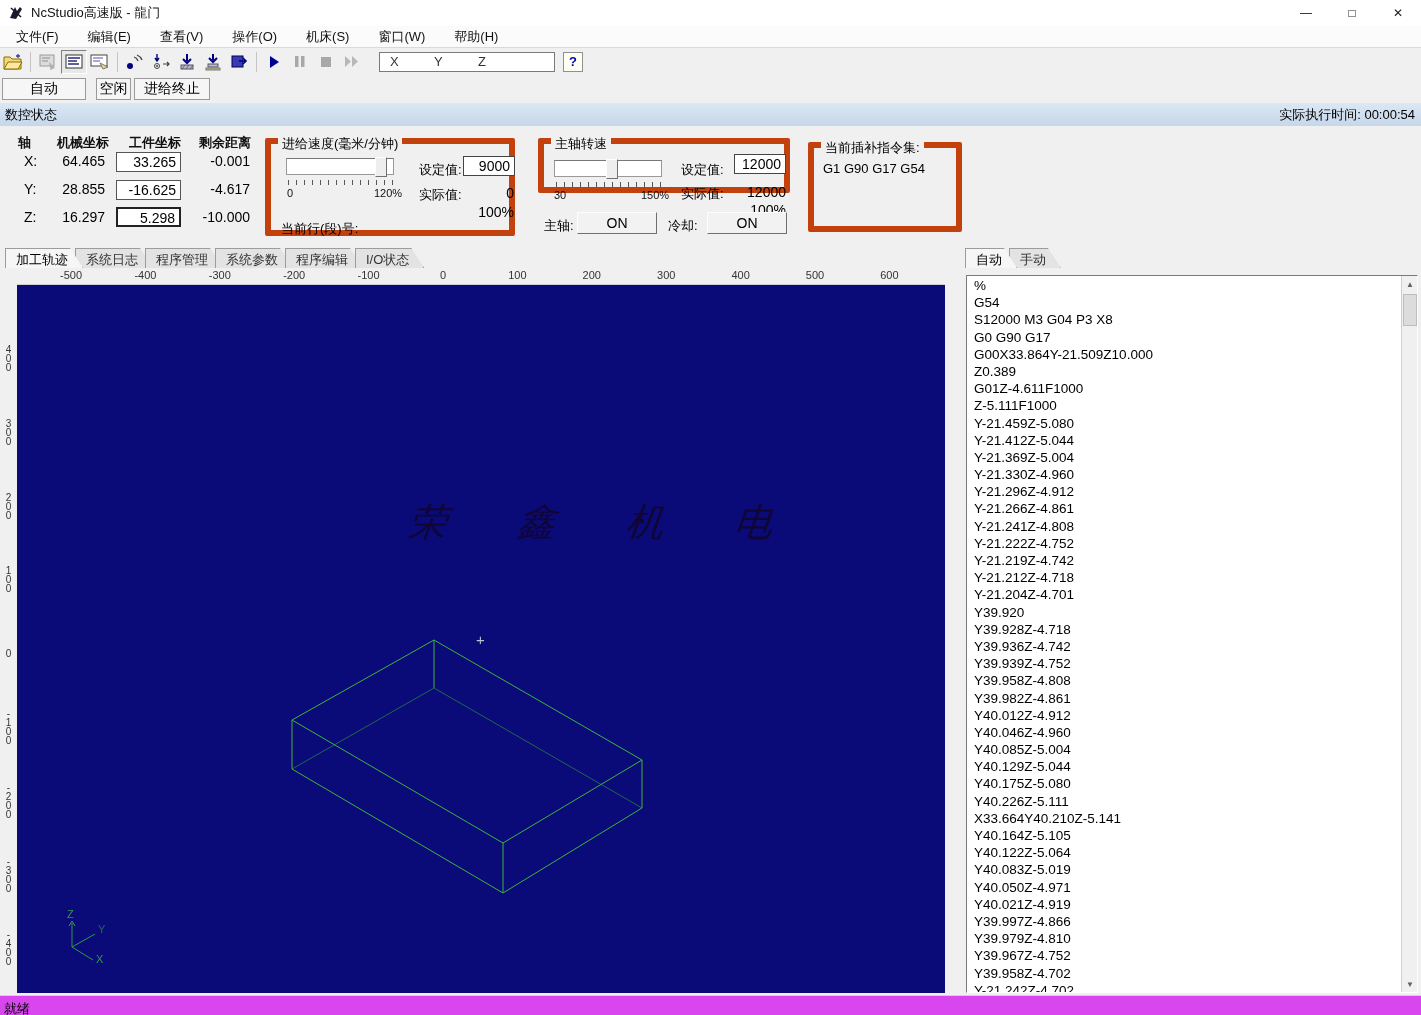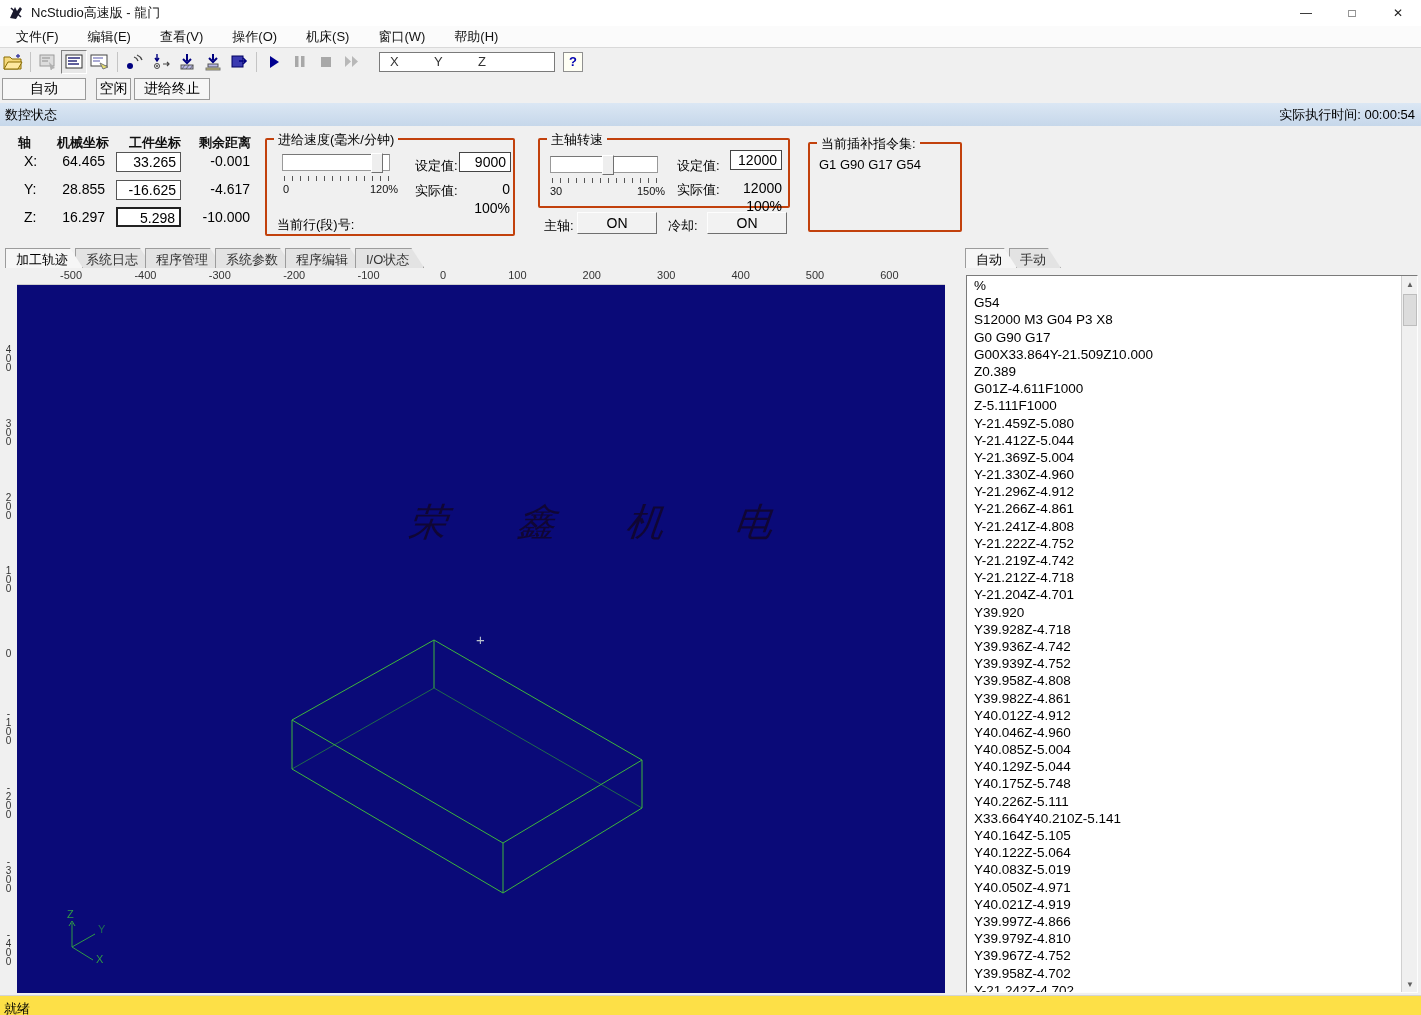--- a/index.html
+++ b/index.html
@@ -46,21 +46,21 @@
   #exec-time { position:absolute; right:6px; font-size:13px; }
 
   
   #status-panel { position:absolute; left:0; top:126px; width:100%; height:114px; background:#f0f0f0; }
   .coord-head { position:absolute; font-size:13px; font-weight:bold; color:#111; }
   .coord-cell { position:absolute; font-size:14px; text-align:right; }
   .work-box { position:absolute; left:116px; width:65px; height:20px; background:#fff;
               border:1px solid #555; text-align:right; padding:1px 4px 0 0; font-size:14px; }
   .work-box.focus { border:2px solid #222; }
 
-  .groupbox { position:absolute; border:2px solid #c2410c; border-radius:2px; }
+  .groupbox { position:absolute; border:6px solid #c2410c; border-radius:2px; }
   .group-title { position:absolute; top:-9px; left:7px; background:#f0f0f0; padding:0 4px; font-size:13px; }
   .slider-track { position:absolute; height:17px; background:#fff; border:1px solid #999;
                   border-top-color:#777; }
   .slider-thumb { position:absolute; top:-2px; width:12px; height:20px; background:#eee;
                   border:1px solid; border-color:#fff #707070 #707070 #fff; }
   .ticks { position:absolute; height:5px;
            background:repeating-linear-gradient(90deg,#555 0 1px,transparent 1px 8px); }
   .scale-label { position:absolute; font-size:11px; color:#111; }
   .set-label { position:absolute; font-size:13px;text-align:right; }
   .set-box { position:absolute; width:52px; height:20px; background:#fff; border:1px solid #444;
@@ -101,21 +101,21 @@
   #gcode-lines { position:absolute; left:0; top:2px; width:calc(100% - 17px); }
   .gcode-line { height:17.2px; padding-left:7px; font-size:13.5px; color:#000; white-space:nowrap; }
   #gcode-scroll { position:absolute; right:0; top:0; width:16px; height:100%; background:#f0f0f0;
                   border-left:1px solid #d0d0d0; }
   .scroll-arrow { position:absolute; left:0; width:16px; height:16px; display:flex; align-items:center;
                   justify-content:center; font-size:8px; color:#606060; background:#f0f0f0; }
   #scroll-thumb { position:absolute; left:1px; top:18px; width:14px; height:32px; background:#dcdcdc;
                   border:1px solid #bdbdbd; }
 
   
-  #statusbar { position:absolute; left:0; top:995px; width:100%; height:20px; background:#fde047;
+  #statusbar { position:absolute; left:0; top:995px; width:100%; height:20px; background:#d946ef;
                border-top:1px solid #d4d4d4; font-size:13px; }
   #status-ready { position:absolute; left:4px; top:4px; }
   .sb-seg { position:absolute; top:2px; height:32px; border:1px solid; border-color:#a8a8a8 #fdfdfd #fdfdfd #a8a8a8;
             display:flex; align-items:center; justify-content:center; font-size:13px;margin-top:40px; }
 
   svg { display:block; }
 </style>
 </head>
 <body>
 
@@ -281,21 +281,21 @@
       <span class="scale-label" style="left:16px; top:43px;">0</span>
       <span class="scale-label" style="left:103px; top:43px;">120%</span>
       <span class="set-label" style="left:148px; top:17px;">设定值:</span>
       <div class="set-box" style="left:192px; top:12px;">9000</div>
       <span class="set-label" style="left:148px; top:42px;">实际值:</span>
       <span class="plain-val" style="left:195px; top:41px; width:48px;">0</span>
       <span class="plain-val" style="left:195px; top:60px; width:48px;">100%</span>
       <span class="set-label" style="left:10px; top:76px;">当前行(段)号:</span>
     </div>
 
-    <div class="groupbox" style="left:538px; top:12px; width:252px; height:70px;">
+    <div class="groupbox" style="left:538px; top:12px; width:252px; height:55px;">
       <span class="group-title">主轴转速</span>
       <div class="slider-track" style="left:10px; top:16px; width:108px;">
         <div class="slider-thumb" style="left:51px;"></div>
       </div>
       <div class="ticks" style="left:12px; top:38px; width:106px;"></div>
       <span class="scale-label" style="left:10px; top:45px;">30</span>
       <span class="scale-label" style="left:97px; top:45px;">150%</span>
       <span class="set-label" style="left:137px; top:17px;">设定值:</span>
       <div class="set-box" style="left:190px; top:10px;">12000</div>
       <span class="set-label" style="left:137px; top:41px;">实际值:</span>
@@ -399,21 +399,21 @@
           <div class="gcode-line">Y39.920</div>
           <div class="gcode-line">Y39.928Z-4.718</div>
           <div class="gcode-line">Y39.936Z-4.742</div>
           <div class="gcode-line">Y39.939Z-4.752</div>
           <div class="gcode-line">Y39.958Z-4.808</div>
           <div class="gcode-line">Y39.982Z-4.861</div>
           <div class="gcode-line">Y40.012Z-4.912</div>
           <div class="gcode-line">Y40.046Z-4.960</div>
           <div class="gcode-line">Y40.085Z-5.004</div>
           <div class="gcode-line">Y40.129Z-5.044</div>
-          <div class="gcode-line">Y40.175Z-5.748</div>
+          <div class="gcode-line">Y40.175Z-5.080</div>
           <div class="gcode-line">Y40.226Z-5.111</div>
           <div class="gcode-line">X33.664Y40.210Z-5.141</div>
           <div class="gcode-line">Y40.164Z-5.105</div>
           <div class="gcode-line">Y40.122Z-5.064</div>
           <div class="gcode-line">Y40.083Z-5.019</div>
           <div class="gcode-line">Y40.050Z-4.971</div>
           <div class="gcode-line">Y40.021Z-4.919</div>
           <div class="gcode-line">Y39.997Z-4.866</div>
           <div class="gcode-line">Y39.979Z-4.810</div>
           <div class="gcode-line">Y39.967Z-4.752</div>

